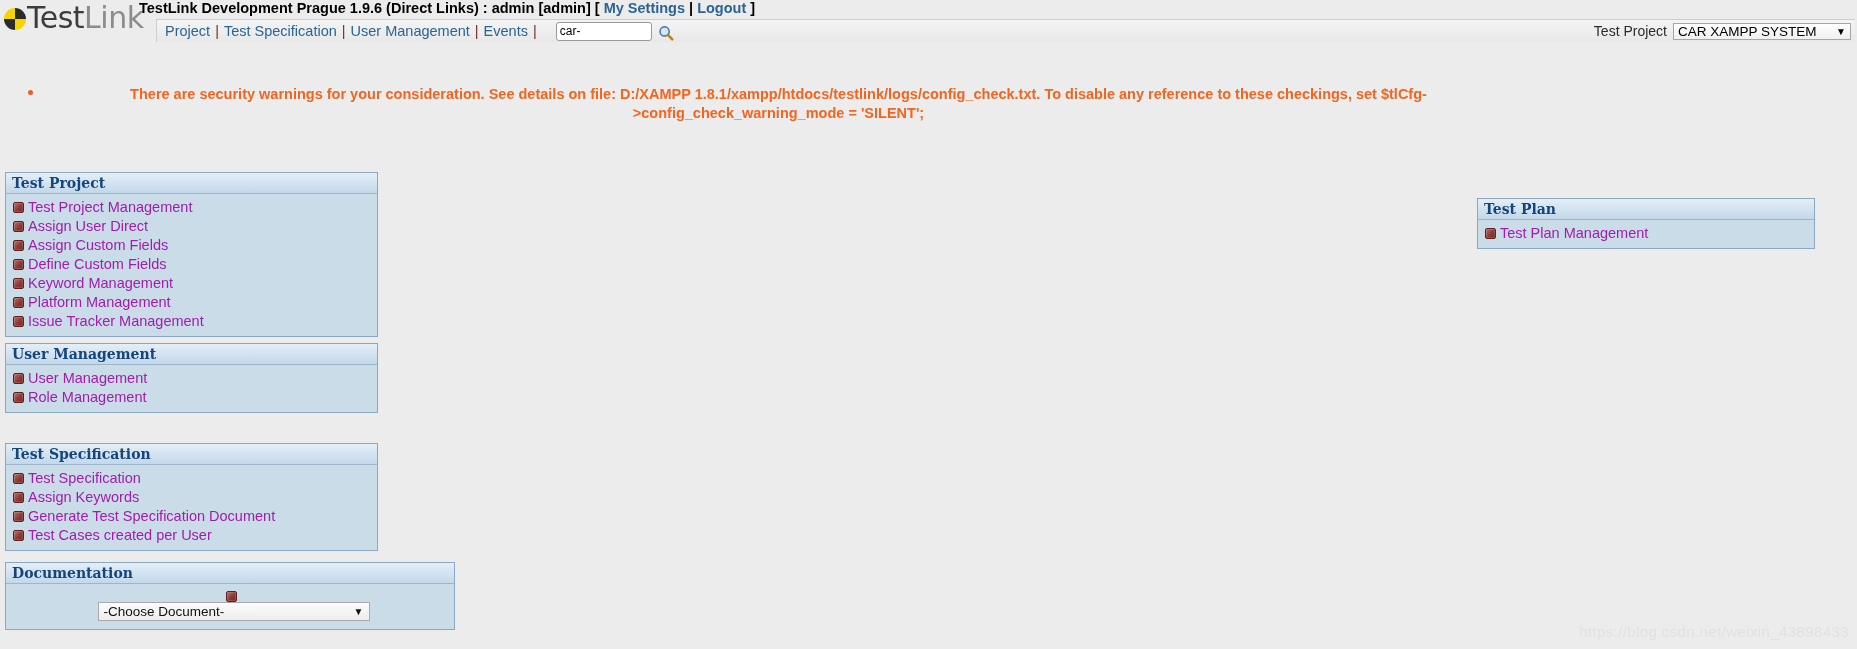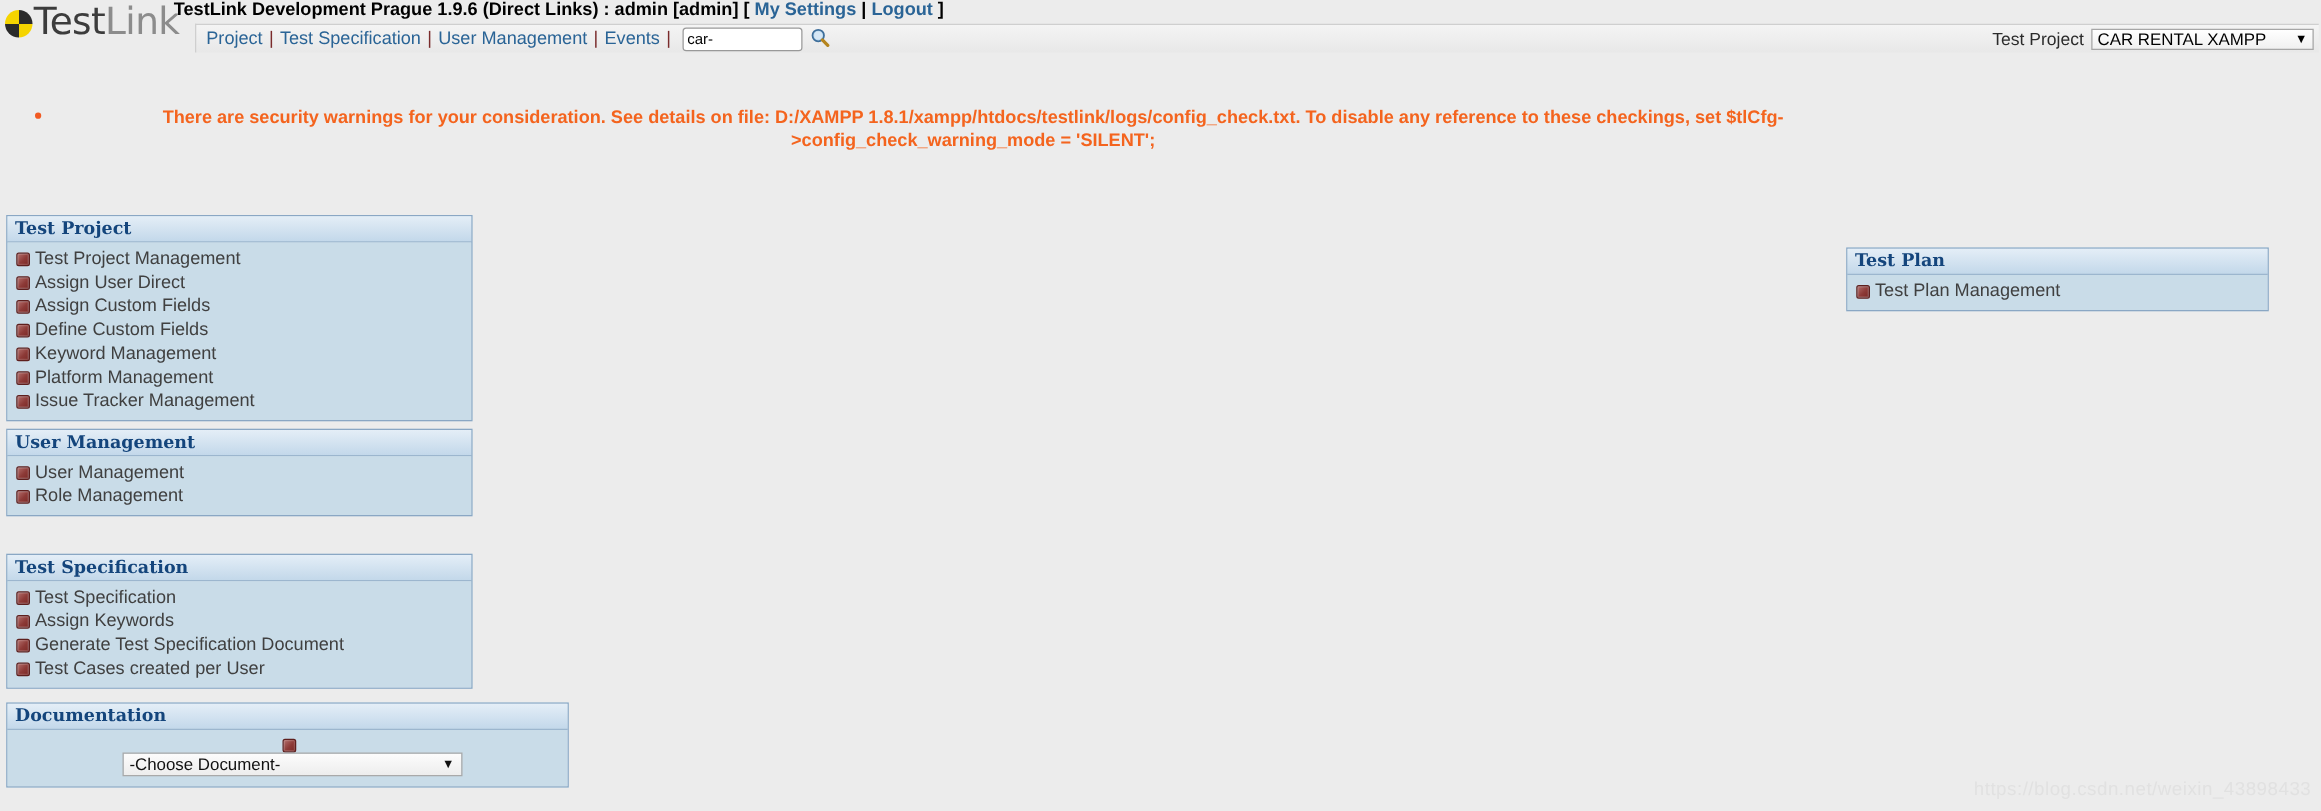--- a/index.html
+++ b/index.html
@@ -92,22 +92,22 @@
   .nav-links a {
     color: #2a6496;
     text-decoration: none;
   }
   .nav-sep {
     color: #7a2b2b;
     margin: 0 5px;
   }
   .search-wrap {
     display: flex;
-    align-items: flex-start;
-    margin-left: 4px;
+    align-items: flex-end;
+    margin-left: 14px;
   }
   .search-input {
     width: 88px;
     height: 15px;
     font-size: 12px;
     font-family: "Liberation Sans", sans-serif;
     padding: 1px 3px;
     border: 1px solid #999;
     border-radius: 3px;
     background: #fff;
@@ -219,21 +219,21 @@
     height: 11px;
     flex: none;
     margin-right: 4px;
     border-radius: 2px;
     background: linear-gradient(to bottom right, #b3706d 0%, #8d3a37 55%, #7a2a27 100%);
     border: 1px solid #5e1f1d;
     box-sizing: border-box;
     box-shadow: inset 0 0 0 1px rgba(255,255,255,0.15);
   }
   .panel-link {
-    color: #404040;
+    color: #a21caf;
     text-decoration: none;
     font-size: 14.5px;
     white-space: nowrap;
   }
 
   
   #panel-test-project { position: absolute; left: 5px;  top: 172px; width: 373px; }
   #panel-user-management { position: absolute; left: 5px; top: 343px; width: 373px; }
   #panel-test-specification { position: absolute; left: 5px; top: 443px; width: 373px; }
   #panel-documentation { position: absolute; left: 5px; top: 562px; width: 450px; }
@@ -306,21 +306,21 @@
             <circle cx="6.6" cy="6.4" r="3.2" fill="#dceaf6" opacity="0.8"></circle>
             <line x1="9.9" y1="9.9" x2="14.2" y2="14.3" stroke="#b5851f" stroke-width="2.6" stroke-linecap="round"></line>
           </svg>
         </span>
       </span>
     </div>
 
     <div class="project-select-wrap">
       <span class="project-label">Test Project</span>
       <div class="project-select">
-        <span>CAR RENTAL XAMPP</span>
+        <span>CAR XAMPP SYSTEM</span>
         <span class="caret">▼</span>
       </div>
     </div>
   </div>
 </div>
 
 <div class="warning-area">
   <ul class="warning-list">
     <li class="warning-item">
       <span class="warning-bullet"></span>

